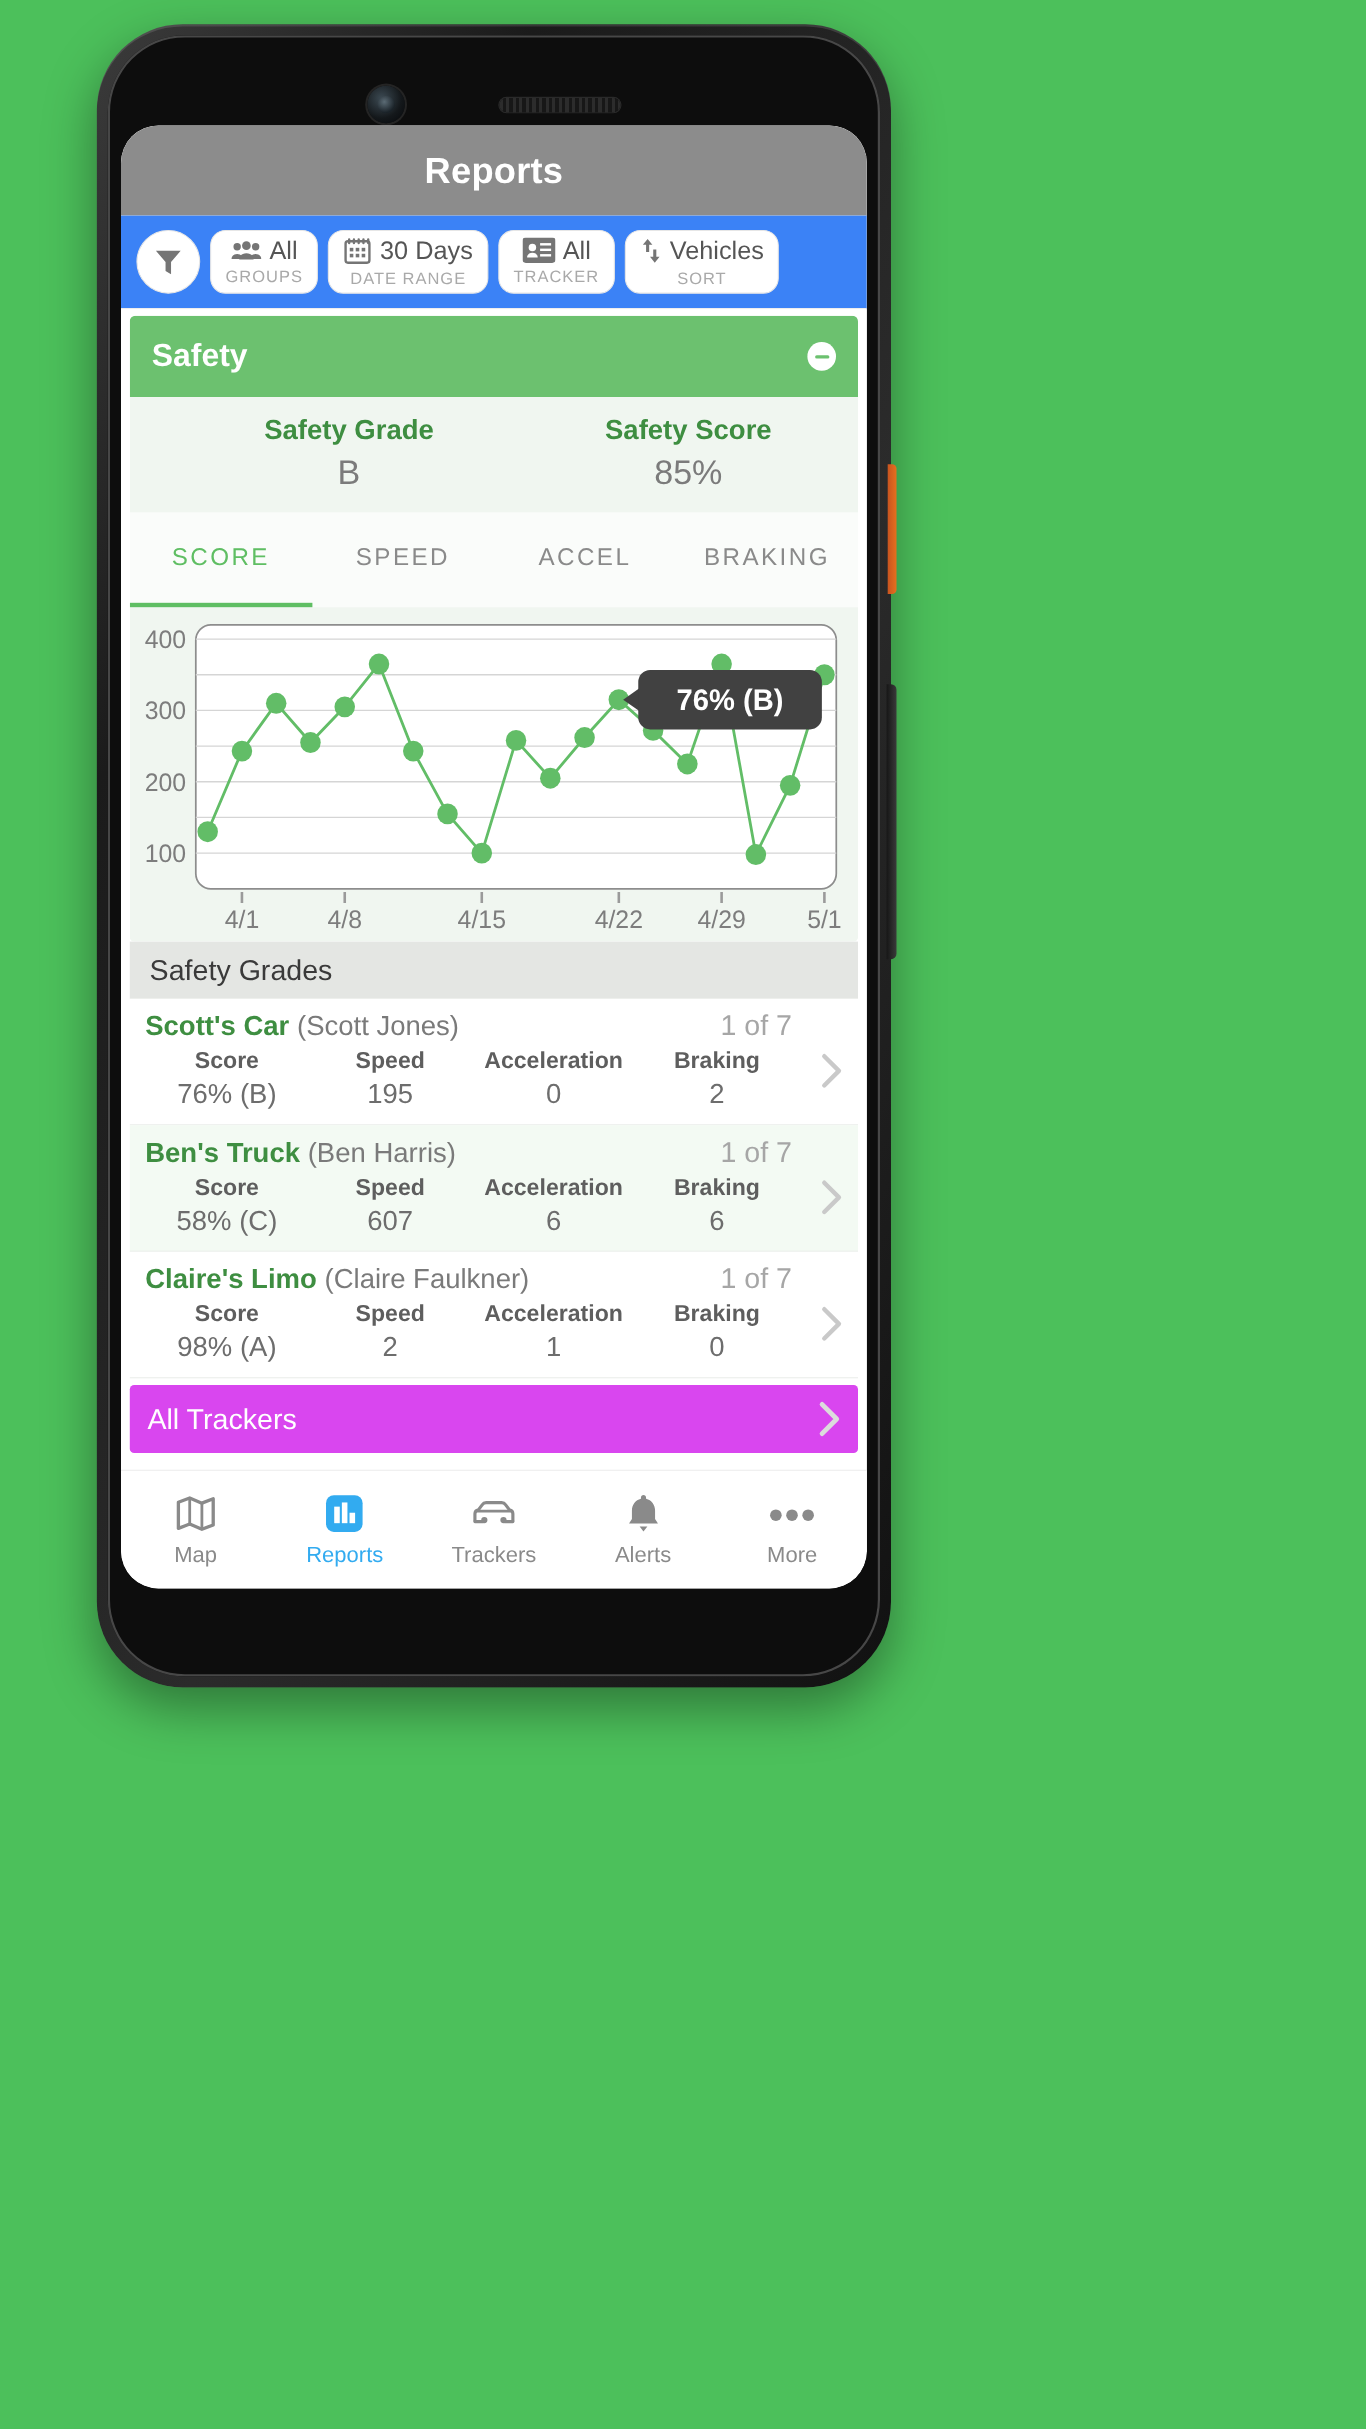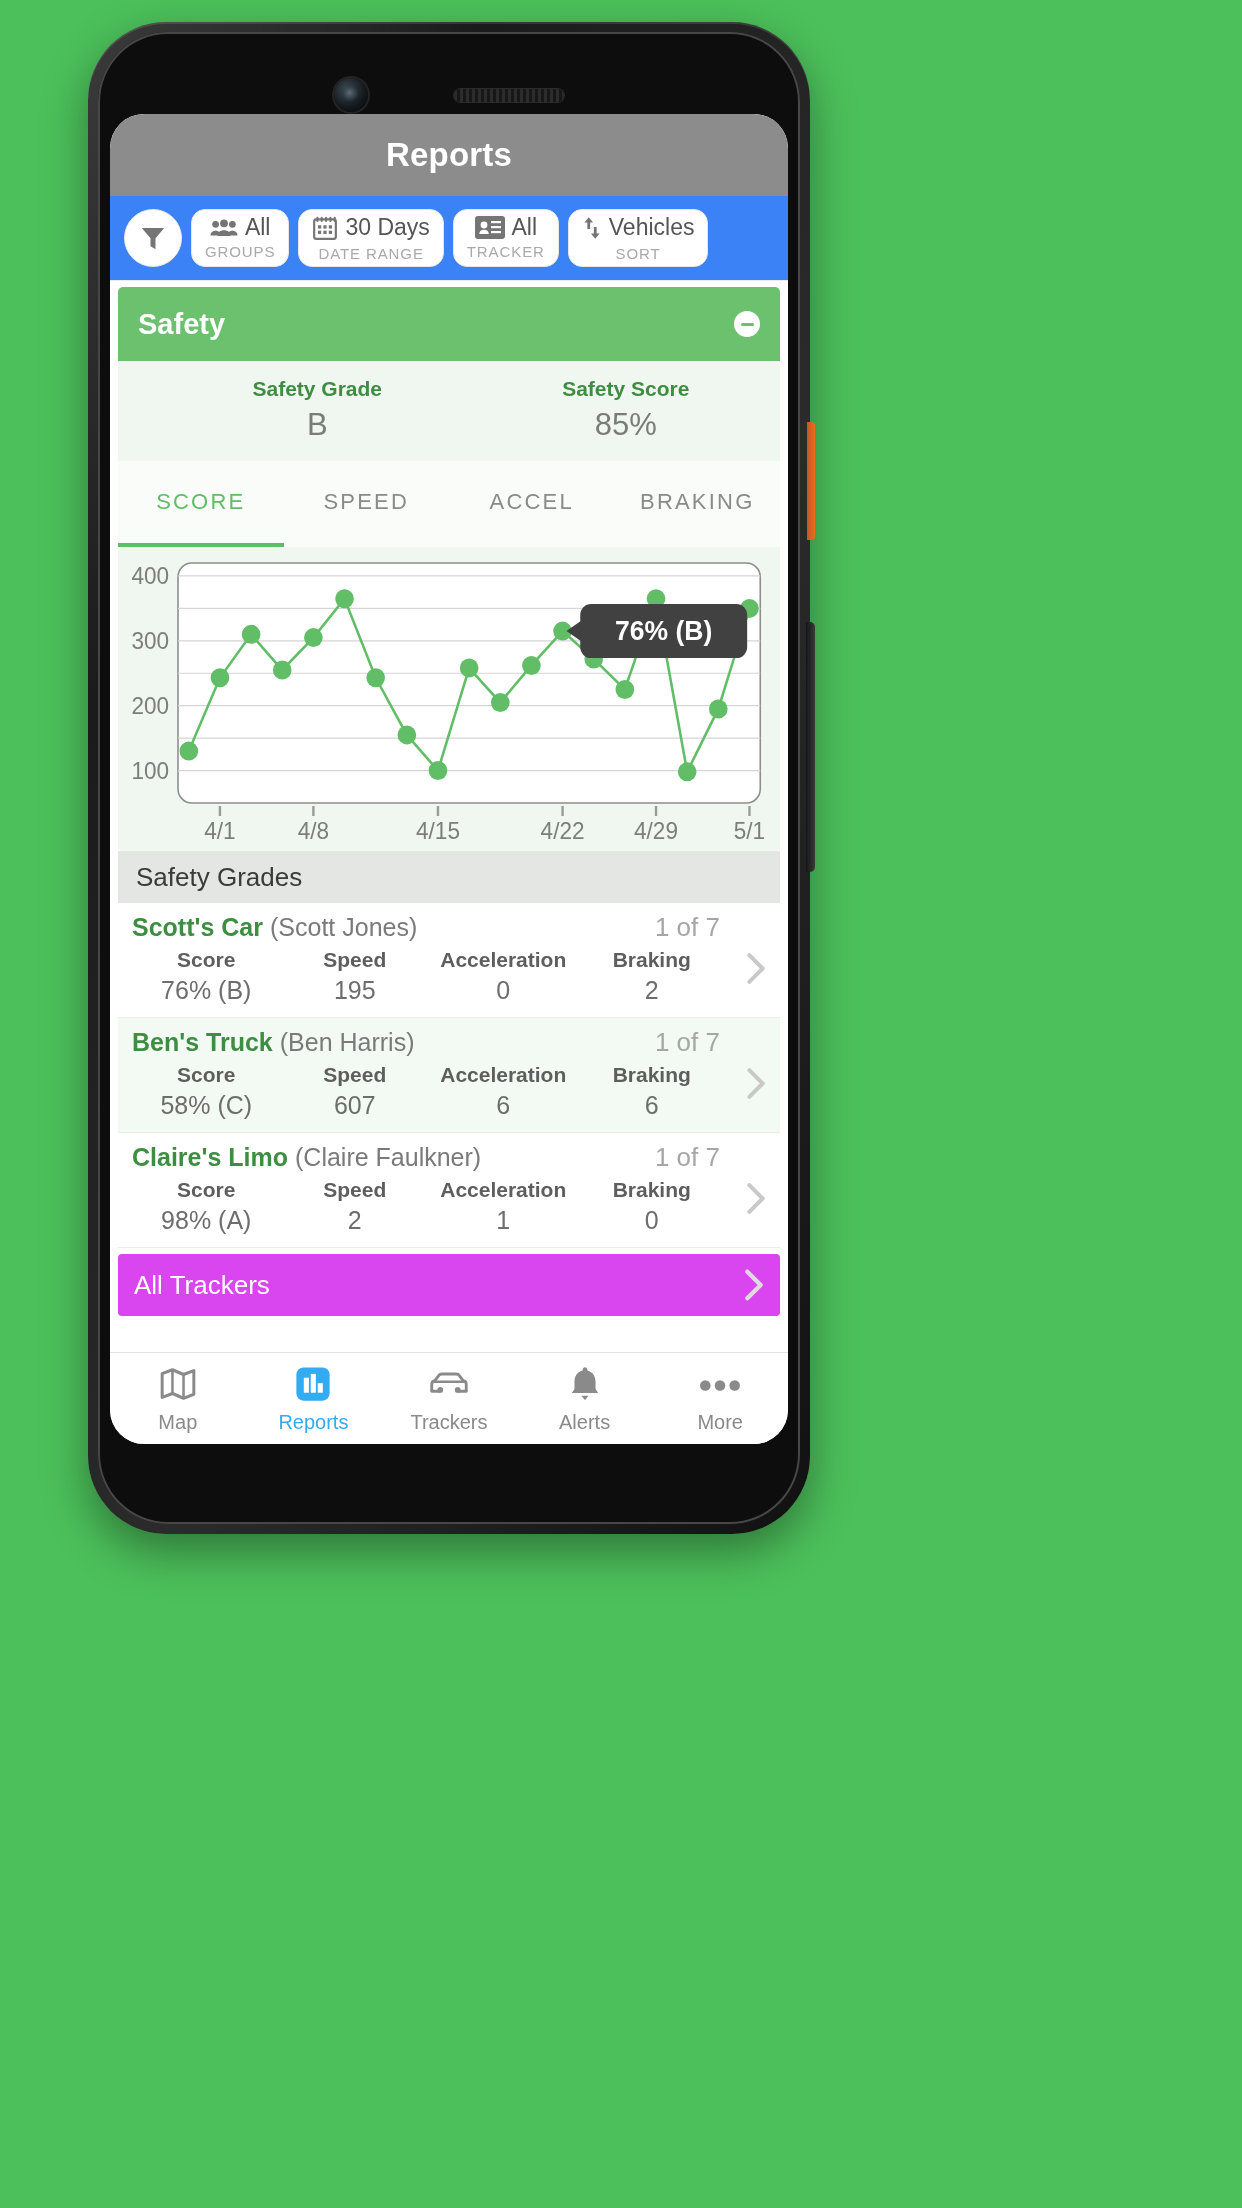--- a/index.html
+++ b/index.html
@@ -187,21 +187,21 @@
     background: #F0F6F0;
     display: flex;
     padding: 16px 0 18px 0;
   }
   .summary-cell {
     flex: 1;
     text-align: center;
   }
   .summary-cell.offset { margin-left: 45px; }
   .summary-label {
-    color: #3E8E41; font-size: 21px; font-weight: bold;
+    color: #3E8E41; font-size: 25px; font-weight: bold;
   }
   .summary-value {
     color: #7b7b7b; font-size: 31px; margin-top: 6px;
   }
 
   
   .tabs {
     background: #FAFCFA;
     display: flex;
     height: 86px;
@@ -282,21 +282,21 @@
     border-radius: 4px;
     display: flex; align-items: center;
     padding: 0 16px;
   }
   .all-trackers-label { color: #fff; font-size: 26px; }
 
   
   .tabbar {
     position: absolute;
     left: 0; bottom: 0;
-    width: 678px; height: 92px;
+    width: 678px; height: 108px;
     background: #fff;
     border-top: 1px solid #e3e3e3;
     display: flex;
     border-radius: 0 0 34px 34px;
   }
   .tabbar-item {
     flex: 1;
     display: flex; flex-direction: column;
     align-items: center; justify-content: center;
     gap: 8px;

